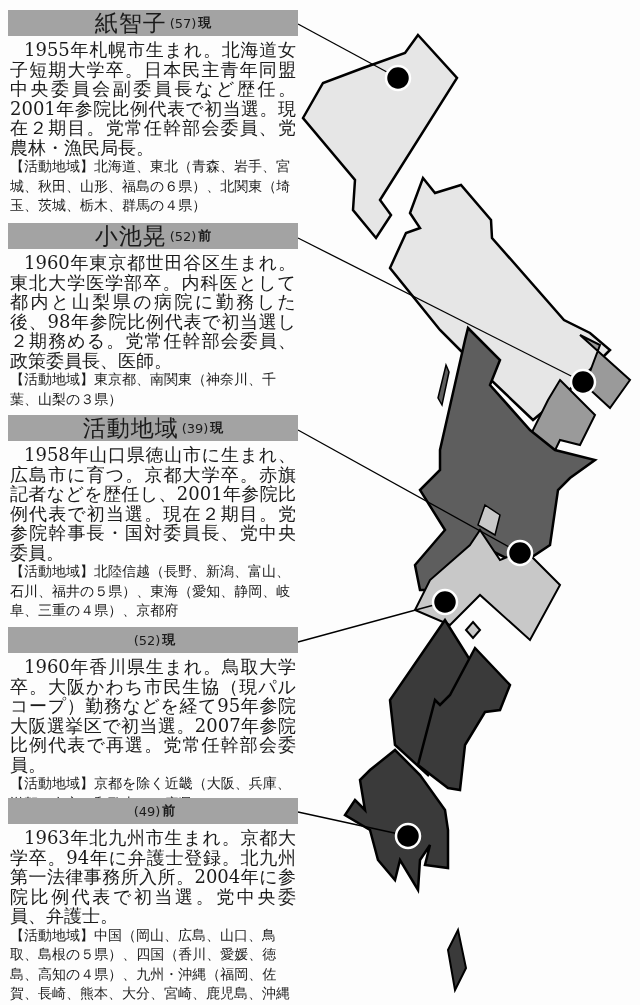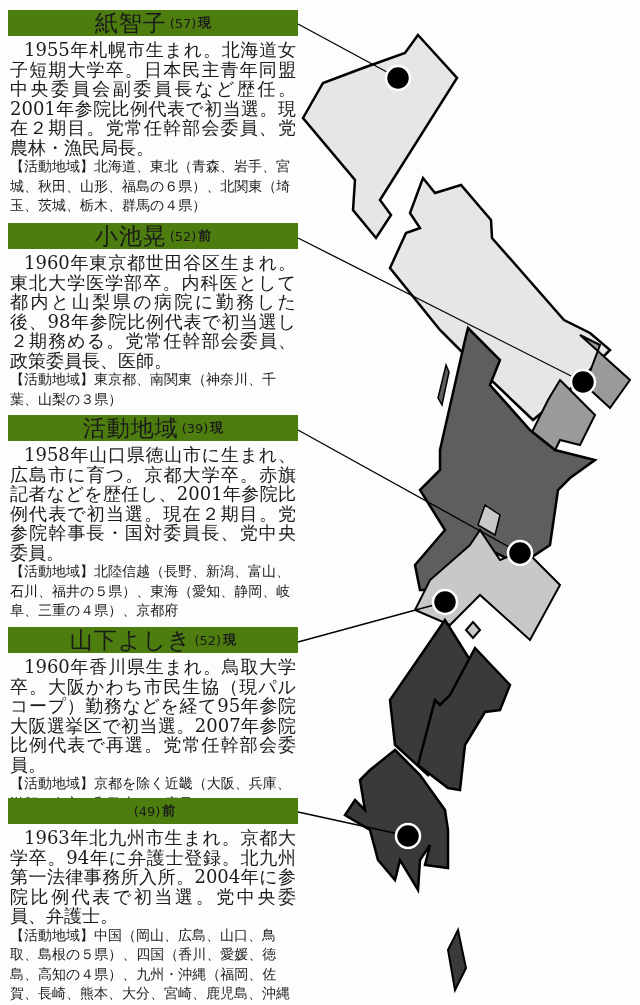--- a/index.html
+++ b/index.html
@@ -1,19 +1,19 @@
 <!DOCTYPE html>
 <html><head>
 <meta charset="utf-8">
 <style>
   html, body { margin:0; padding:0; background:#fdfdfd; }
   body { width:640px; height:1005px; position:relative; overflow:hidden;
          font-family:"DejaVu Serif", "Liberation Serif", serif; color:#1a1a1a; }
   .profile { position:absolute; left:8px; width:290px; }
-  .name-bar { background:#4d7c0f; height:26px; display:flex; align-items:center; justify-content:center;
+  .name-bar { background:#a3a3a3; height:26px; display:flex; align-items:center; justify-content:center;
               font-family:"DejaVu Sans","Liberation Sans",sans-serif; }
   .name { font-size:23px; letter-spacing:1px; }
   .age { font-size:13px; margin-left:3px; font-weight:normal; }
   .status { font-size:13px; margin-left:2px; font-weight:bold; }
   .bio { font-size:18px; line-height:19.5px; margin:4px 2px 0 2px; text-align:justify; }
   .bio .indent { display:inline-block; width:14px; }
   .region { font-size:14px; line-height:19.5px; margin:0 2px; }
   svg.map { position:absolute; left:0; top:0; width:640px; height:1005px; pointer-events:none; }
 </style>
 </head>
@@ -92,21 +92,20 @@
     <span class="name">活動地域</span>
     <span class="age">(39)</span>
     <span class="status">現</span>
   </div>
   <div class="bio"><span class="indent"></span><span>1958年山口県徳山市に生まれ、広島市に育つ。京都大学卒。赤旗記者などを歴任し、2001年参院比例代表で初当選。現在２期目。党参院幹事長・国対委員長、党中央委員。</span></div>
   <div class="region">【活動地域】北陸信越（長野、新潟、富山、石川、福井の５県）、東海（愛知、静岡、岐阜、三重の４県）、京都府</div>
 </div>
 
 <div class="profile" style="top:627px;">
   <div class="name-bar">
-    <span class="name">山下よしき</span>
     <span class="age">(52)</span>
     <span class="status">現</span>
   </div>
   <div class="bio"><span class="indent"></span><span>1960年香川県生まれ。鳥取大学卒。大阪かわち市民生協（現パルコープ）勤務などを経て95年参院大阪選挙区で初当選。2007年参院比例代表で再選。党常任幹部会委員。</span></div>
   <div class="region">【活動地域】京都を除く近畿（大阪、兵庫、滋賀、奈良、和歌山の５府県）</div>
 </div>
 
 <div class="profile" style="top:798px;">
   <div class="name-bar">
     <span class="age">(49)</span>

